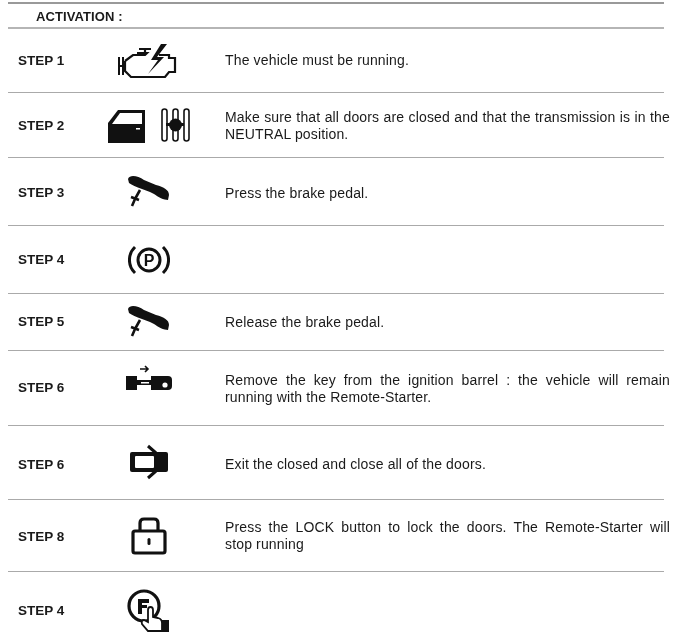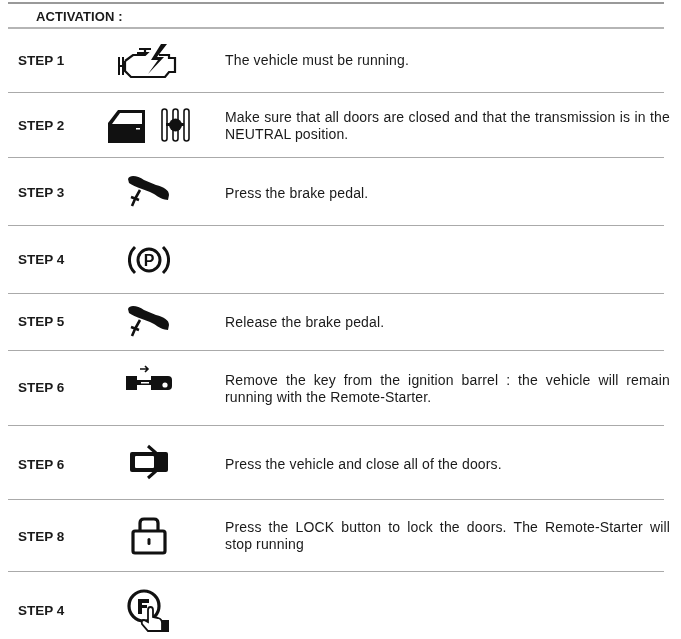--- a/index.html
+++ b/index.html
@@ -117,21 +117,21 @@
 
   <div class="row" style="top:426px;height:73px">
     <span class="step-label" style="top:31px">STEP 6</span>
     <div class="icon" style="top:18px;height:36px">
       <svg width="46" height="36" viewBox="0 0 46 36">
         <rect x="4" y="8" width="38" height="20" rx="2" fill="#111"></rect>
         <rect x="9" y="12" width="19" height="12" rx="1" fill="#fff"></rect>
         <path d="M22 2 L30 9 M22 34 L30 27" stroke="#111" stroke-width="3" fill="none"></path>
       </svg>
     </div>
-    <div class="desc" style="top:30px">Press the vehicle and close all of the doors.</div>
+    <div class="desc" style="top:30px">Exit the closed and close all of the doors.</div>
   </div>
   <div class="hline" style="top:499px"></div>
 
   <div class="row" style="top:500px;height:71px">
     <span class="step-label" style="top:29px">STEP 8</span>
     <div class="icon" style="top:14px;height:42px">
       <svg width="40" height="42" viewBox="0 0 40 42">
         <path d="M11 17 V9 Q11 5 15 5 H25 Q29 5 29 9 V17" stroke="#111" stroke-width="3.2" fill="none"></path>
         <rect x="4" y="17" width="32" height="22" rx="2" stroke="#111" stroke-width="3.2" fill="none"></rect>
         <rect x="18.5" y="24" width="3" height="7" rx="1.5" fill="#111"></rect>

